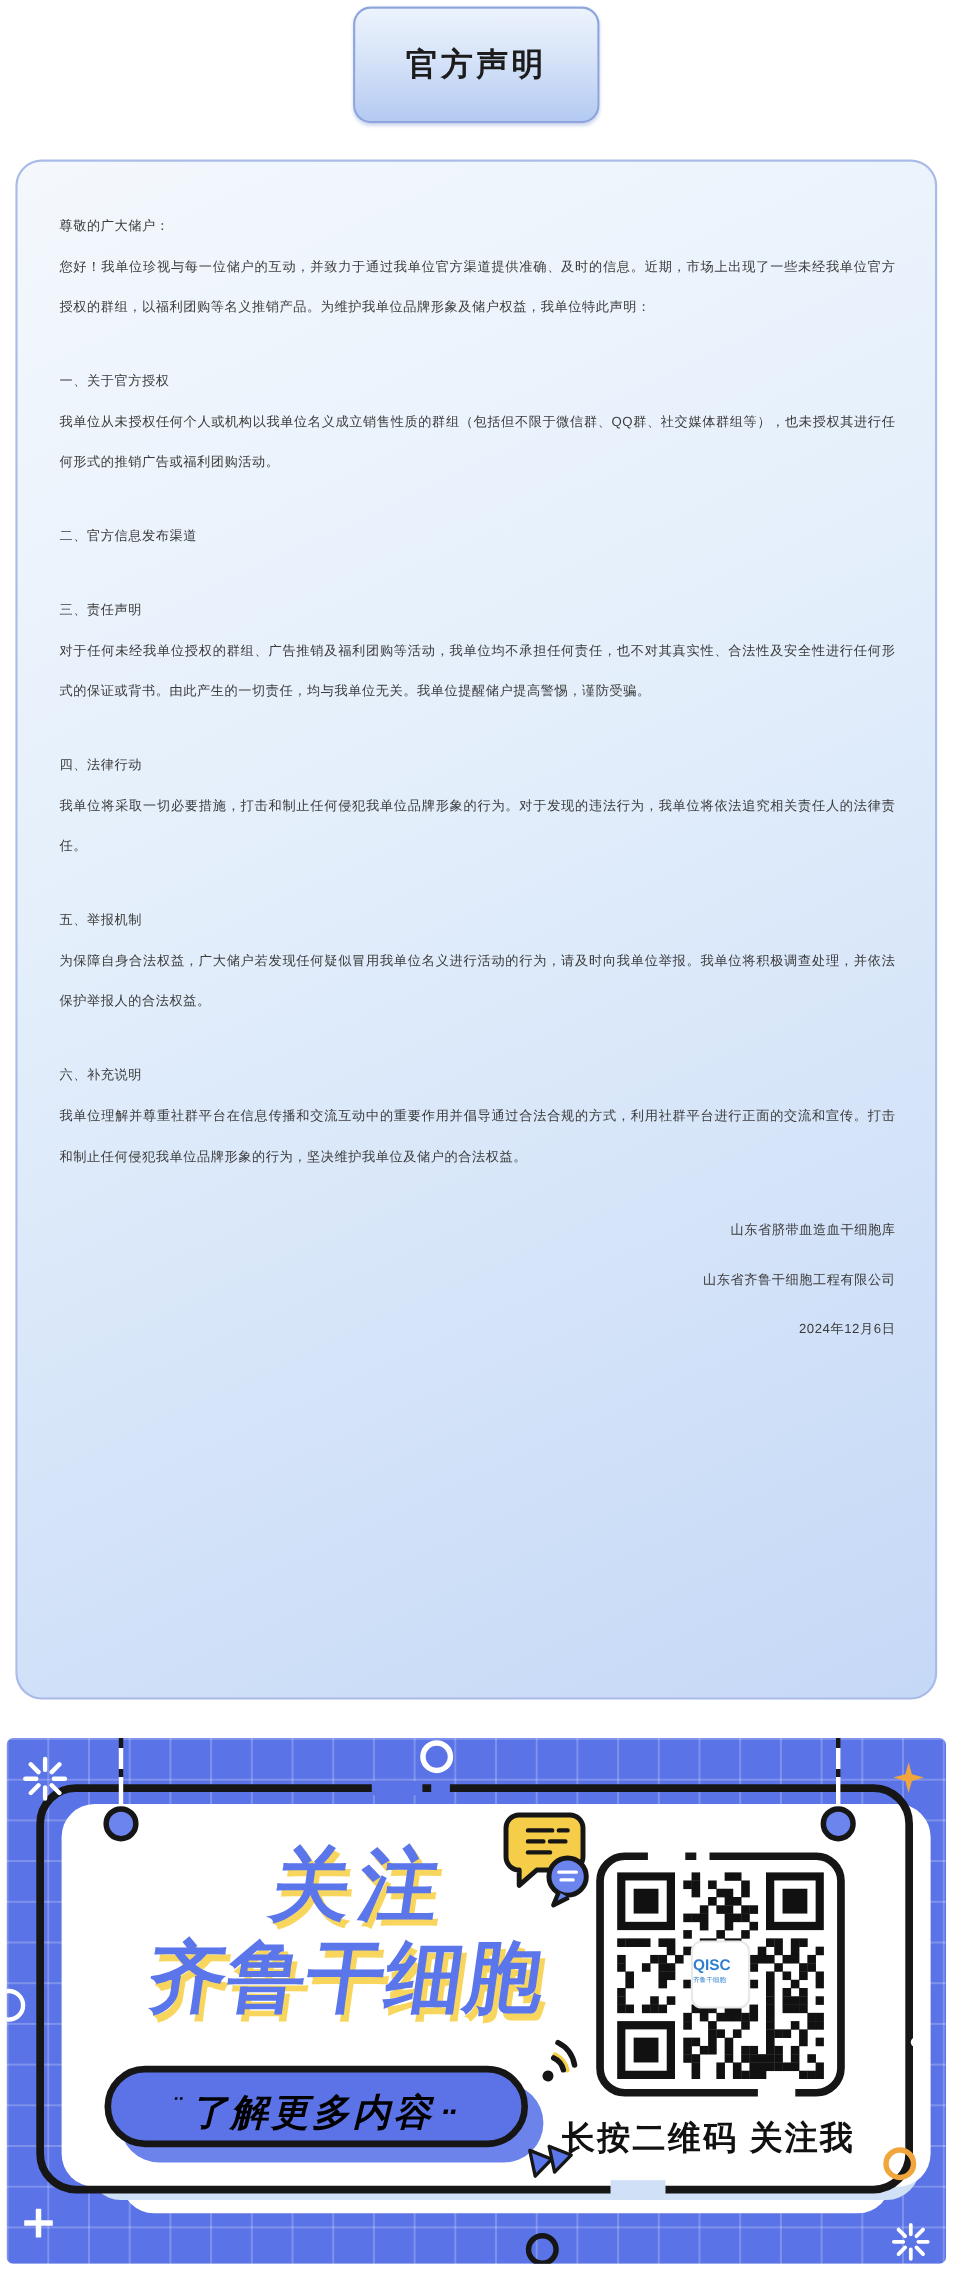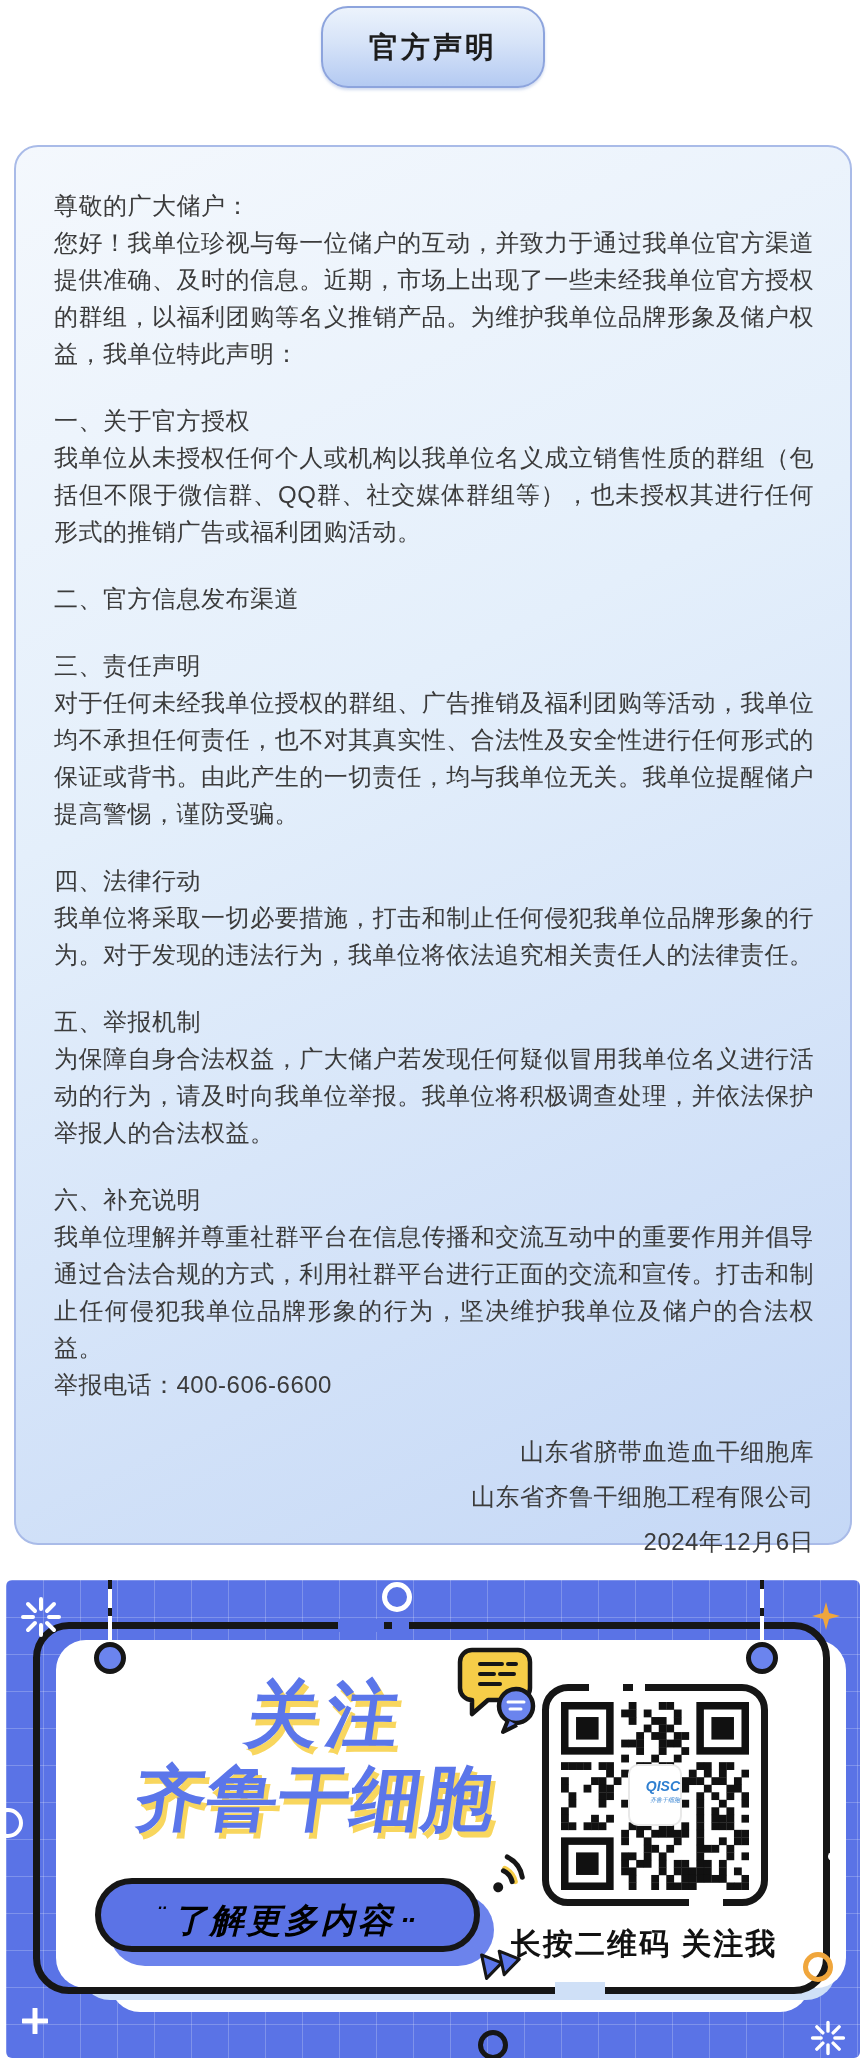--- a/index.html
+++ b/index.html
@@ -4,34 +4,34 @@
 <style>
   html,body{margin:0;padding:0;}
   body{
     width:866px;height:2063px;position:relative;overflow:hidden;
     background:#ffffff;
     font-family:"Liberation Sans","DejaVu Sans",sans-serif;
   }
   
   .badge{
     position:absolute;top:6px;left:50%;transform:translateX(-50%);
-    height:78px;line-height:78px;padding:0 46px;
-    border:2px solid #8da4dd;border-radius:27px;
+    height:78px;line-height:78px;padding:12px 46px;
+    border:2px solid #8da4dd;border-radius:16px;
     background:linear-gradient(180deg,#ecf3fc 0%,#d6e3f8 45%,#b4caf2 100%);
     font-size:29px;font-weight:bold;color:#1c1c1c;letter-spacing:3px;
     box-shadow:0 2px 3px rgba(120,150,210,.35);
   }
   
   .card{
     position:absolute;left:14px;top:145px;width:838px;height:1400px;
     box-sizing:border-box;padding:40px 36px 0 38px;
     border:2px solid #a9bbe8;border-radius:24px;
     background:linear-gradient(155deg,#f4f8fd 0%,#e4effb 40%,#c5d8f6 100%);
   }
-  .card p{margin:0;font-size:24px;line-height:37px;color:#3b3b3b;
+  .card p{margin:0;font-size:12px;line-height:37px;color:#3b3b3b;
     letter-spacing:.5px;text-align:justify;}
   .card p.sec-h{margin-top:30px;}
   .sig{margin-top:26px;text-align:right;}
   .sig p{text-align:right;line-height:45px;}
   
   .banner{
     position:absolute;left:6px;top:1580px;width:854px;height:478px;
     border-radius:6px;overflow:hidden;
     background-color:#5a73e6;
     background-image:
@@ -82,21 +82,21 @@
   .qr-frame{position:absolute;left:536px;top:104px;width:226px;height:222px;
     box-sizing:border-box;border:7px solid #161616;border-radius:26px;
     background:#ffffff;}
   .qr-gap{position:absolute;background:#ffffff;}
   .qr-gap.g1{left:40px;top:-8px;width:34px;height:10px;}
   .qr-gap.g2{left:84px;top:-8px;width:12px;height:10px;}
   .qr-gap.g3{left:140px;bottom:-8px;width:34px;height:10px;}
   .qr-pattern{position:absolute;left:12px;top:11px;width:188px;height:188px;}
   .qr-logo{position:absolute;left:50%;top:50%;transform:translate(-50%,-50%);
     width:50px;height:58px;background:#ffffff;border-radius:8px;
-    box-shadow:0 0 0 2px #e8e8e8;text-align:right;font-style:italic;}
+    box-shadow:0 0 0 2px #e8e8e8;text-align:left;}
   .qr-logo .l1{font-size:14px;font-weight:bold;color:#2f7fd0;margin-top:12px;letter-spacing:0;}
   .qr-logo .l2{font-size:6px;color:#2f7fd0;margin-top:2px;}
   .qr-caption{position:absolute;left:505px;top:344px;width:290px;text-align:left;
     font-size:30px;font-weight:bold;color:#111;letter-spacing:2px;}
   
   .ring{position:absolute;border-radius:50%;background:transparent;}
   .ring.white-top{left:376px;top:2px;width:20px;height:20px;border:5px solid #fff;}
   .ring.white-left{left:-13px;top:228px;width:22px;height:22px;border:4px solid #fff;}
   .ring.orange{left:797px;top:372px;width:20px;height:20px;border:5px solid #f0a63c;}
   .ring.black-bottom{left:472px;top:450px;width:20px;height:20px;border:5px solid #161616;}
@@ -121,21 +121,20 @@
   <p>对于任何未经我单位授权的群组、广告推销及福利团购等活动，我单位均不承担任何责任，也不对其真实性、合法性及安全性进行任何形式的保证或背书。由此产生的一切责任，均与我单位无关。我单位提醒储户提高警惕，谨防受骗。</p>
 
   <p class="sec-h">四、法律行动</p>
   <p>我单位将采取一切必要措施，打击和制止任何侵犯我单位品牌形象的行为。对于发现的违法行为，我单位将依法追究相关责任人的法律责任。</p>
 
   <p class="sec-h">五、举报机制</p>
   <p>为保障自身合法权益，广大储户若发现任何疑似冒用我单位名义进行活动的行为，请及时向我单位举报。我单位将积极调查处理，并依法保护举报人的合法权益。</p>
 
   <p class="sec-h">六、补充说明</p>
   <p>我单位理解并尊重社群平台在信息传播和交流互动中的重要作用并倡导通过合法合规的方式，利用社群平台进行正面的交流和宣传。打击和制止任何侵犯我单位品牌形象的行为，坚决维护我单位及储户的合法权益。</p>
-  <p>举报电话：400-606-6600</p>
 
   <div class="sig">
     <p>山东省脐带血造血干细胞库</p>
     <p>山东省齐鲁干细胞工程有限公司</p>
     <p>2024年12月6日</p>
   </div>
 </div>
 
 <div class="banner">
 

